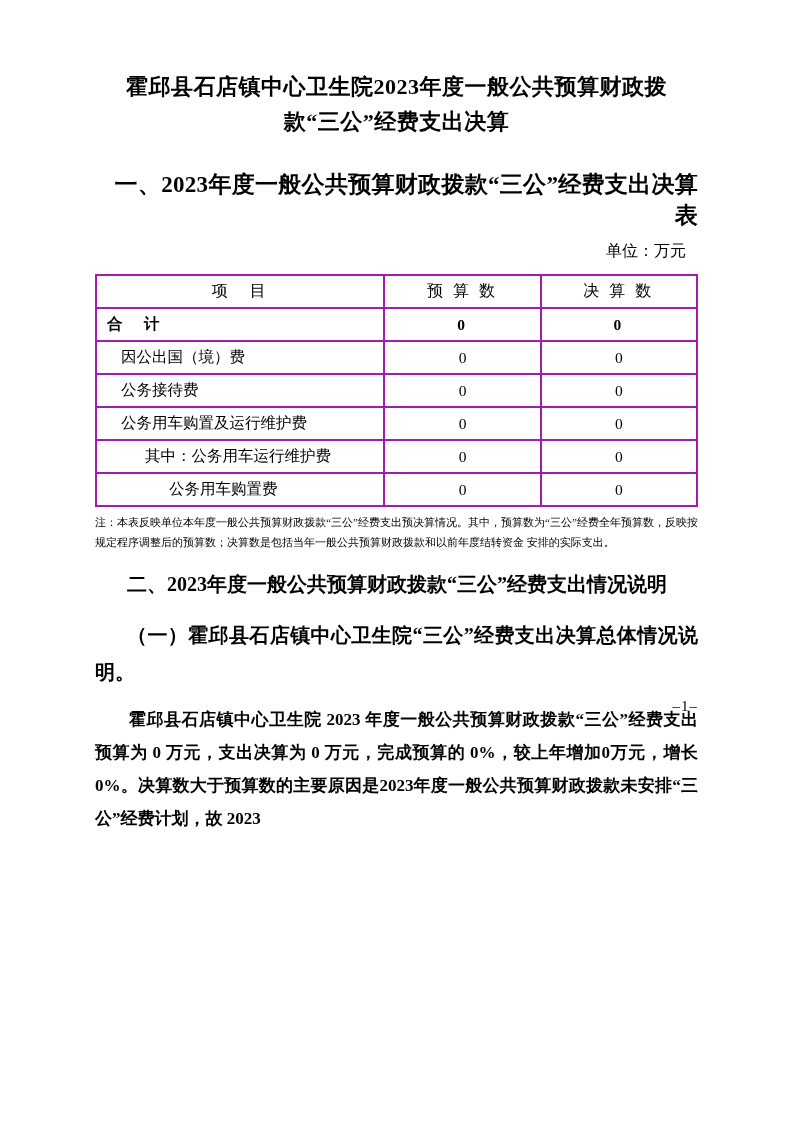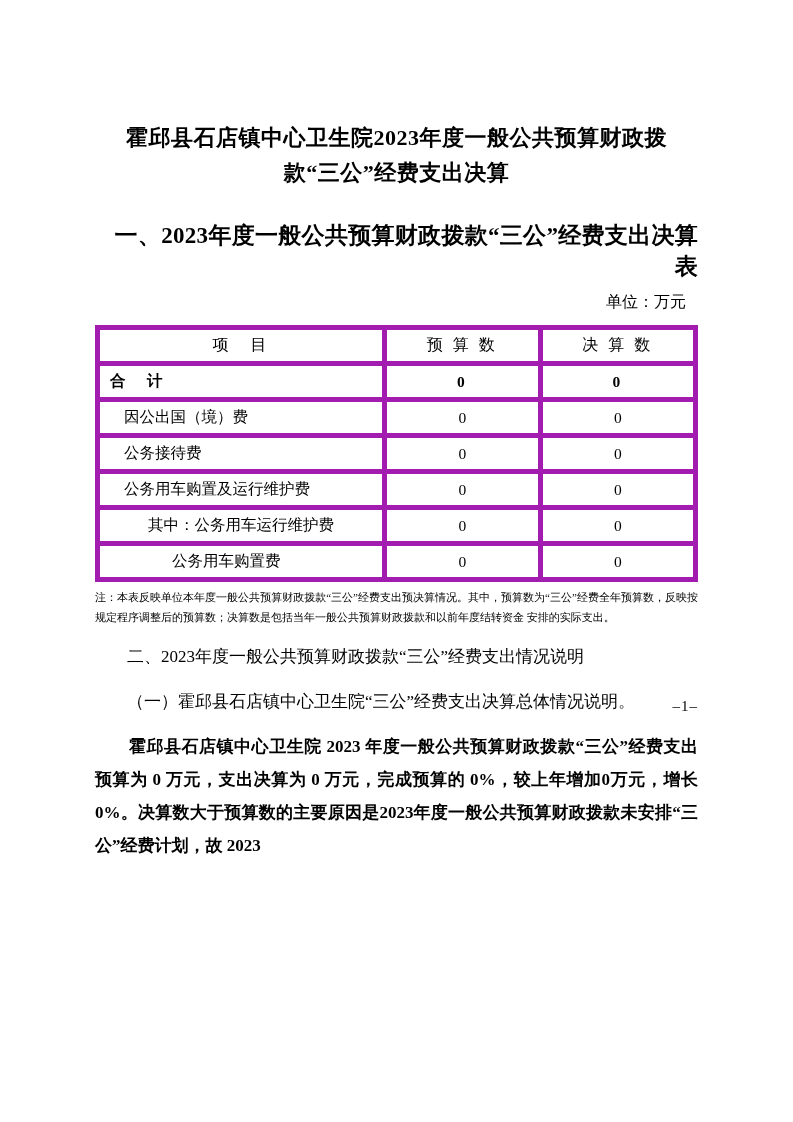--- a/index.html
+++ b/index.html
@@ -15,21 +15,21 @@
     color: #000000;
     overflow: hidden;
   }
   .page {
     position: absolute;
     left: 0;
     top: 0;
     width: 793px;
     height: 810px;
     box-sizing: border-box;
-    padding: 120px 95px 40px 95px;
+    padding: 69px 95px 40px 95px;
   }
   .doc-title {
     font-size: 22px;
     font-weight: bold;
     text-align: center;
     line-height: 1.6;
     letter-spacing: 0.5px;
     margin: 0 0 30px 0;
     padding: 0 4px;
   }
@@ -45,21 +45,21 @@
     text-align: right;
     margin: 0 12px 12px 0;
   }
   table.budget {
     border-collapse: collapse;
     width: 100%;
     table-layout: fixed;
     margin: 0 0 6px 0;
   }
   table.budget td {
-    border: 5px solid #a21caf;
+    border: 2px solid #a21caf;
     height: 31px;
     font-size: 15.5px;
     padding: 0 10px;
     vertical-align: middle;
   }
   table.budget tr.head td {
     font-size: 16px;
     text-align: center;
     letter-spacing: 3px;
   }
@@ -81,22 +81,22 @@
     padding-left: 48px;
     margin-top: 41px;
   }
   .note {
     font-size: 11px;
     line-height: 1.75;
     text-align: justify;
     margin: 4px 0 14px 0;
   }
   .para-heading {
-    font-size: 17px;
-    font-weight: normal;
+    font-size: 20px;
+    font-weight: bold;
     line-height: 1.85;
     text-indent: 32px;
     margin: 14px 0 0 0;
     text-align: justify;
   }
   .para-heading.sub {
     text-indent: 32px;
   }
   .body-para {
     font-size: 17px;

